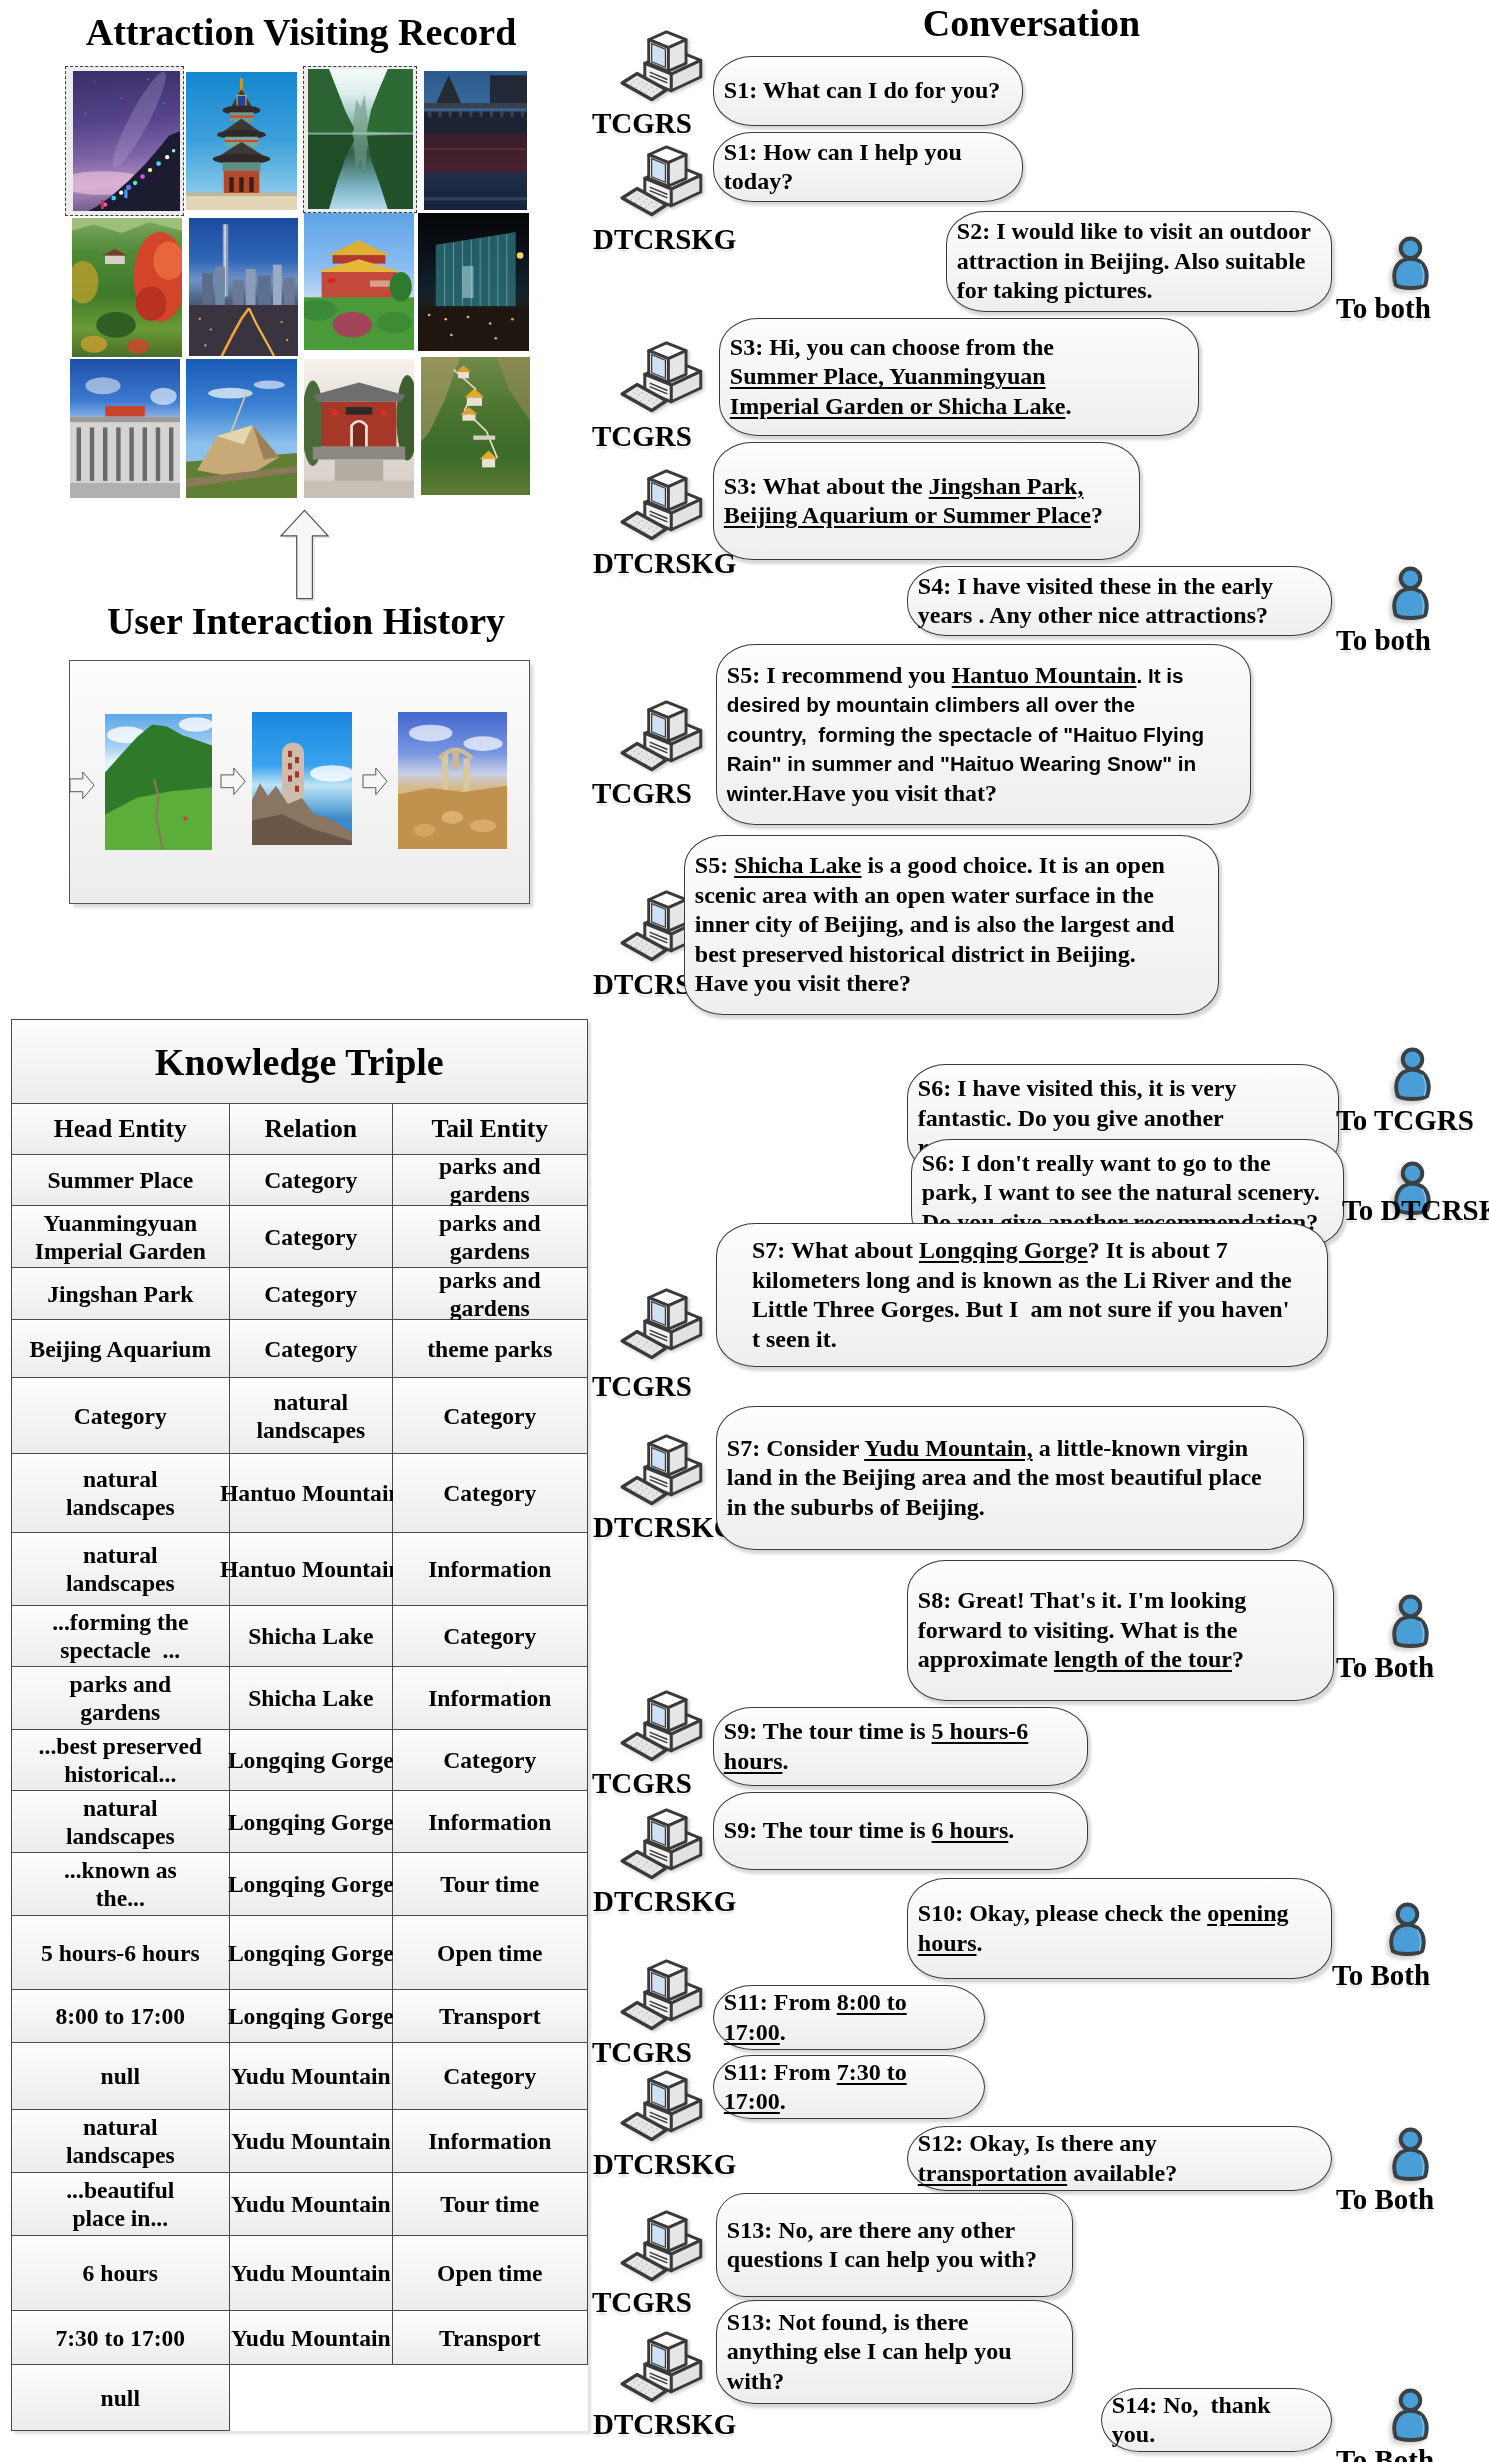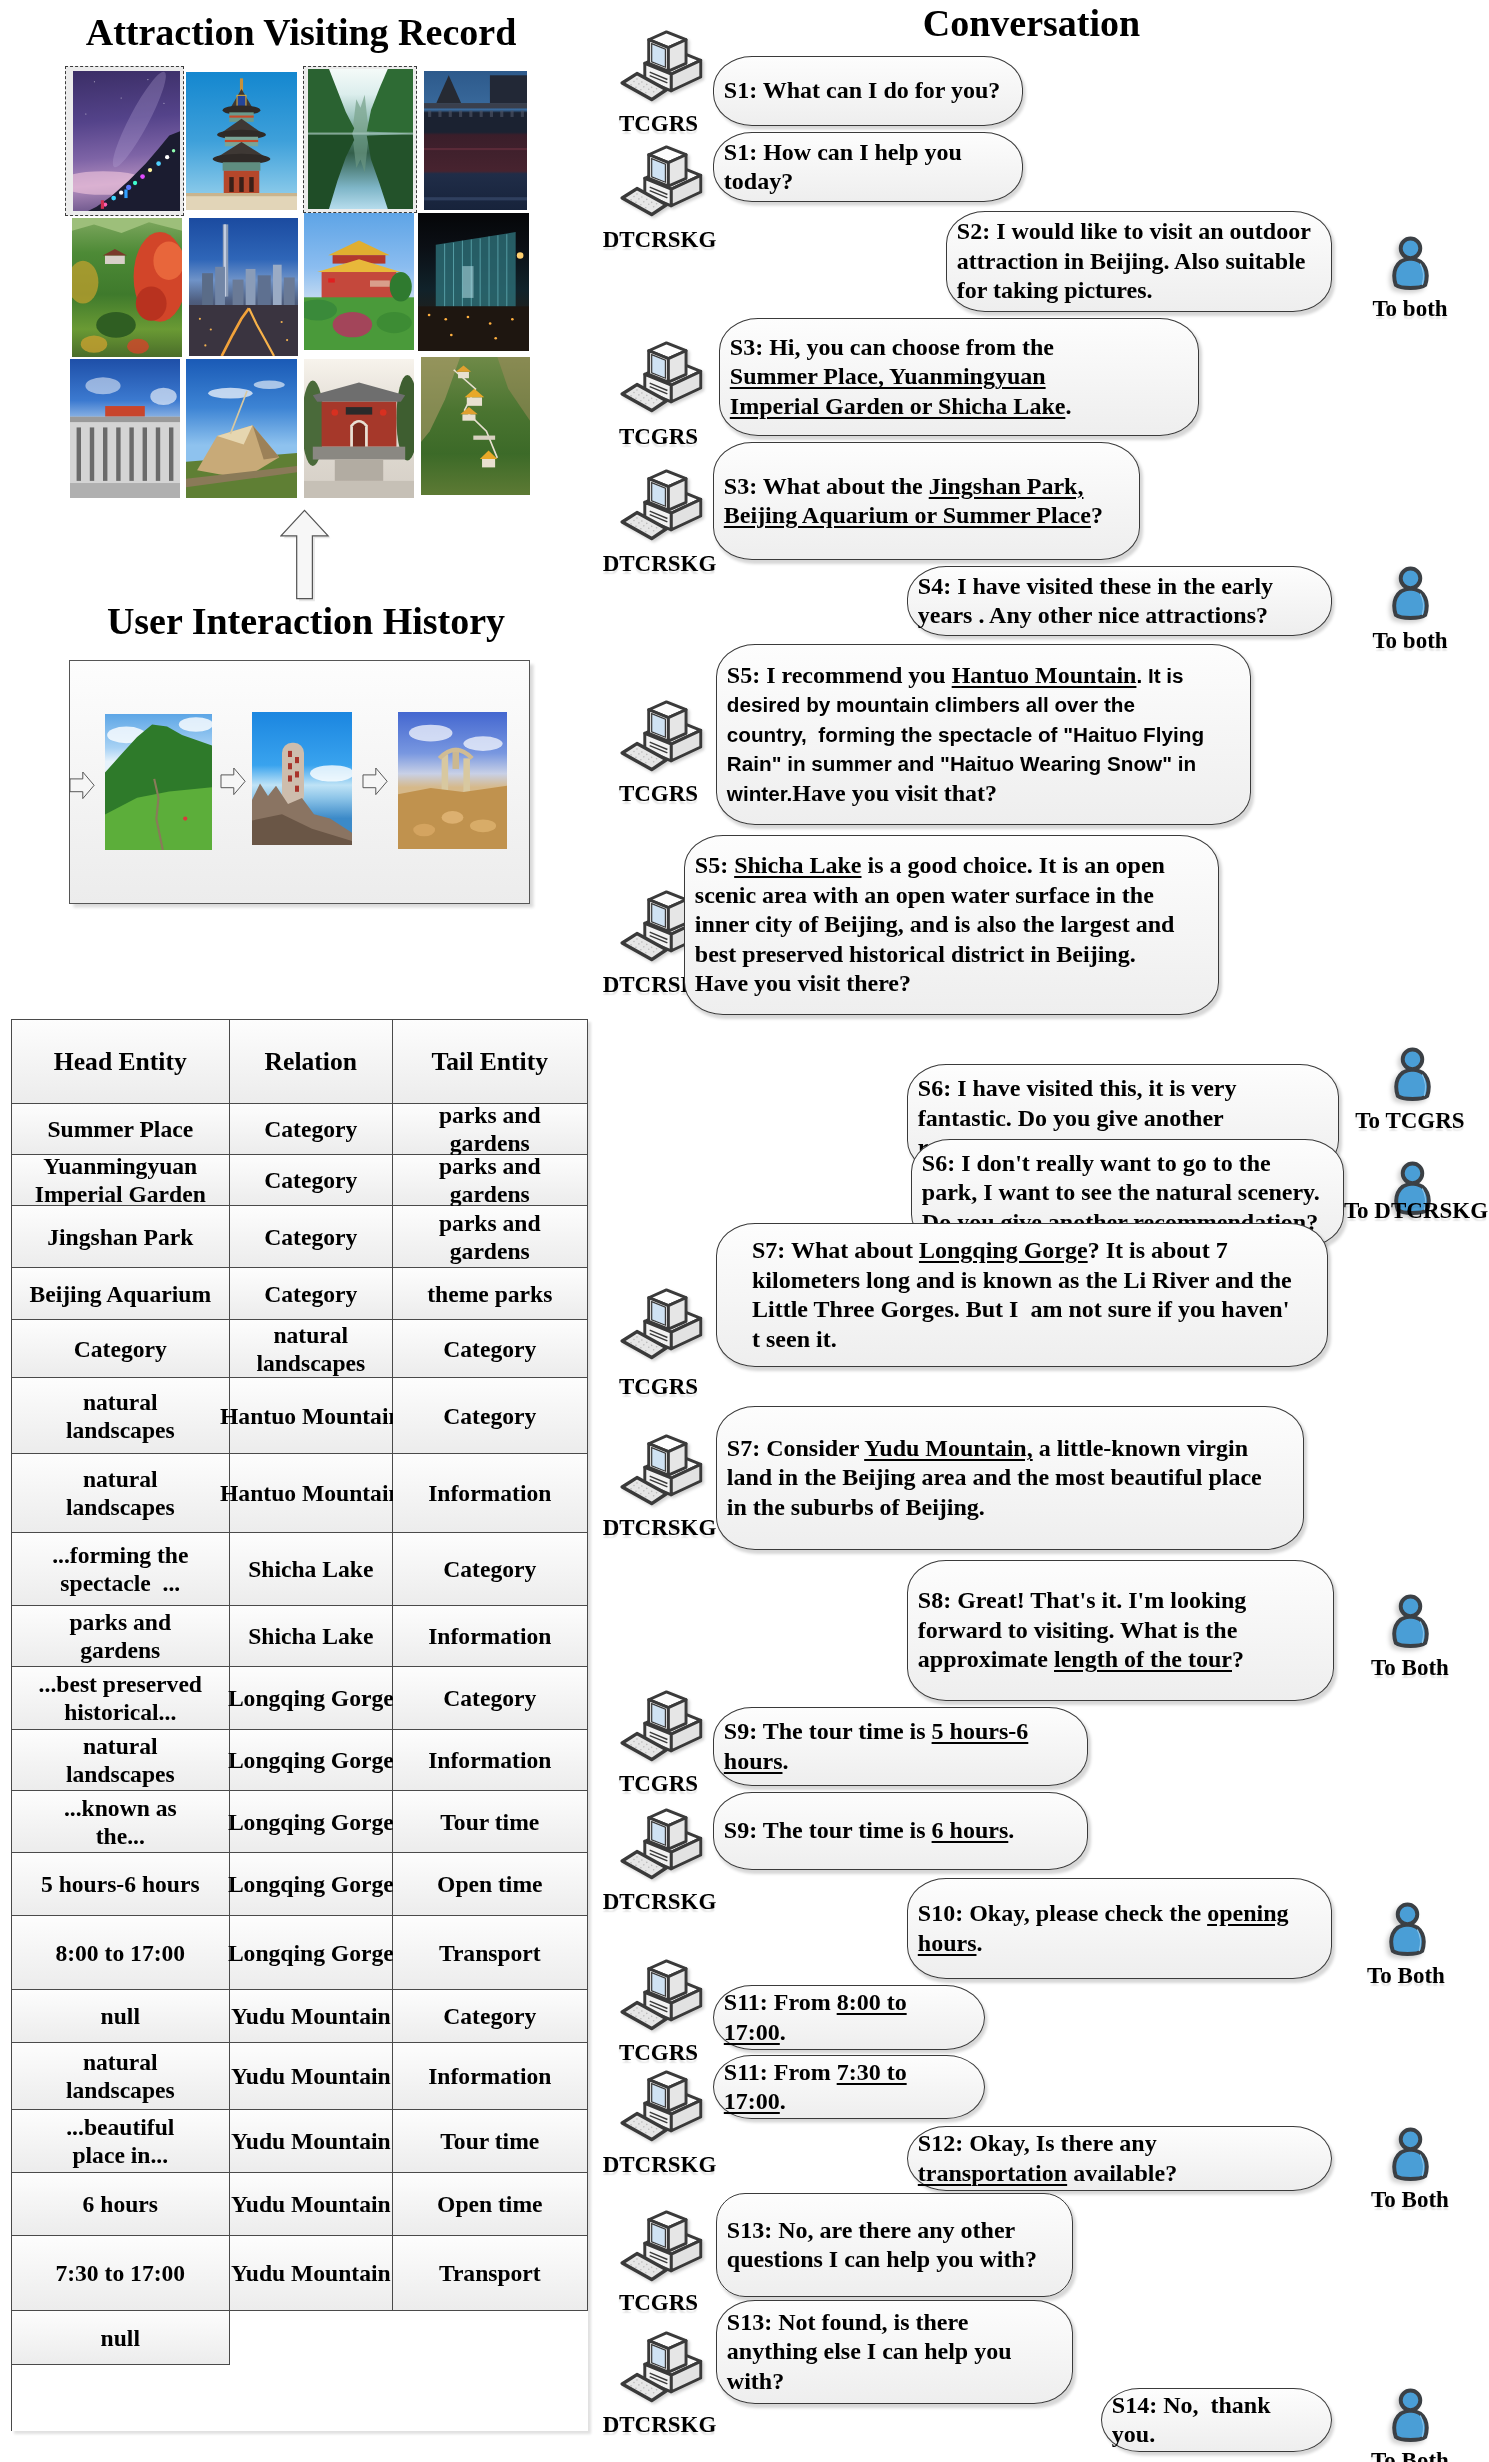--- a/index.html
+++ b/index.html
@@ -23,21 +23,21 @@
   .kt .hd{font-size:25.6px;line-height:29.5px;}
   
   .bubble{position:absolute;box-sizing:border-box;border:1.2px solid #3a3a3a;border-radius:39px / 32.5px;
       background:linear-gradient(#fdfdfd,#eeeeee);box-shadow:2.5px 3.4px 3px rgba(0,0,0,0.16);
       display:flex;align-items:center;padding:0 6.9px 0 9.8px;}
   .btext{font-weight:bold;font-size:24px;line-height:29.5px;white-space:pre;font-family:"Liberation Serif",serif;}
   .u{text-decoration:underline;text-decoration-thickness:2px;text-underline-offset:3px;}
   .alt{font-family:"Liberation Sans",sans-serif;font-weight:bold;font-size:20.7px;}
   .pc{position:absolute;width:84px;height:81px;filter:drop-shadow(2px 2.5px 1.5px rgba(0,0,0,0.18));}
   .person{position:absolute;width:45px;height:58px;filter:drop-shadow(-3px 3px 2px rgba(0,0,0,0.18));}
-  .lbl{position:absolute;font-weight:bold;font-size:23px;line-height:21.7px;text-align:center;white-space:nowrap;
+  .lbl{position:absolute;font-weight:bold;font-size:29px;line-height:21.7px;white-space:nowrap;
       text-shadow:0 3.4px 1.5px rgba(0,0,0,0.10);}
   .lbl-sys{width:133px;}
   .lbl-usr{width:148px;left:1336px;}
   
   .ph1{background:linear-gradient(175deg,#3b2e66 0%,#54438a 35%,#7e64a6 60%,#b48fbf 78%,#5d4a80 100%);}
   .ph2{background:linear-gradient(#1487cf,#3ea0da 50%,#8ccbea 90%);}
   .ph3{background:linear-gradient(#f4faf8 0%,#dceeed 18%,#9cc3bd 35%,#4e7f6a 50%,#335f4a 60%,#7fb6c8 85%,#b6dcec 100%);}
   .ph4{background:linear-gradient(#2d5a8c 0%,#3a6a9c 28%,#1b2231 30%,#1b2231 44%,#3a1e2a 46%,#47232f 72%,#202d48 74%,#17233b 100%);}
   .ph5{background:linear-gradient(#80a860,#4d8a36 25%,#3f7a2c 55%,#6a9a34 80%,#4a6d2a 100%);}
   .ph6{background:linear-gradient(#1b4ba0 0%,#2f66b8 30%,#6f93c8 45%,#4f5f80 60%,#3a3a48 80%,#a86a30 100%);}
@@ -384,20 +384,21 @@
       <path d="M38,44 Q53,28 68,44" stroke="#d0bc94" stroke-width="4" fill="none"></path>
       <polygon points="0,130 0,78 30,72 60,76 100,70 100,130" fill="#c0924e"></polygon>
       <ellipse cx="50" cy="100" rx="10" ry="6" fill="#dcb070"></ellipse>
         <ellipse cx="24" cy="112" rx="10" ry="6" fill="#d4a460"></ellipse>
         <ellipse cx="78" cy="108" rx="12" ry="6" fill="#d8ac68"></ellipse>
     </svg>
   </div>
 </div>
 
 <div class="kt">
+  <div class="c tt">Knowledge Triple</div>
   <div class="c hd">Head Entity</div>
   <div class="c hd">Relation</div>
   <div class="c hd">Tail Entity</div>
 
   <div class="c">Summer Place</div>
   <div class="c">Category</div>
   <div class="c">parks and
 gardens</div>
 
   <div class="c">Yuanmingyuan

